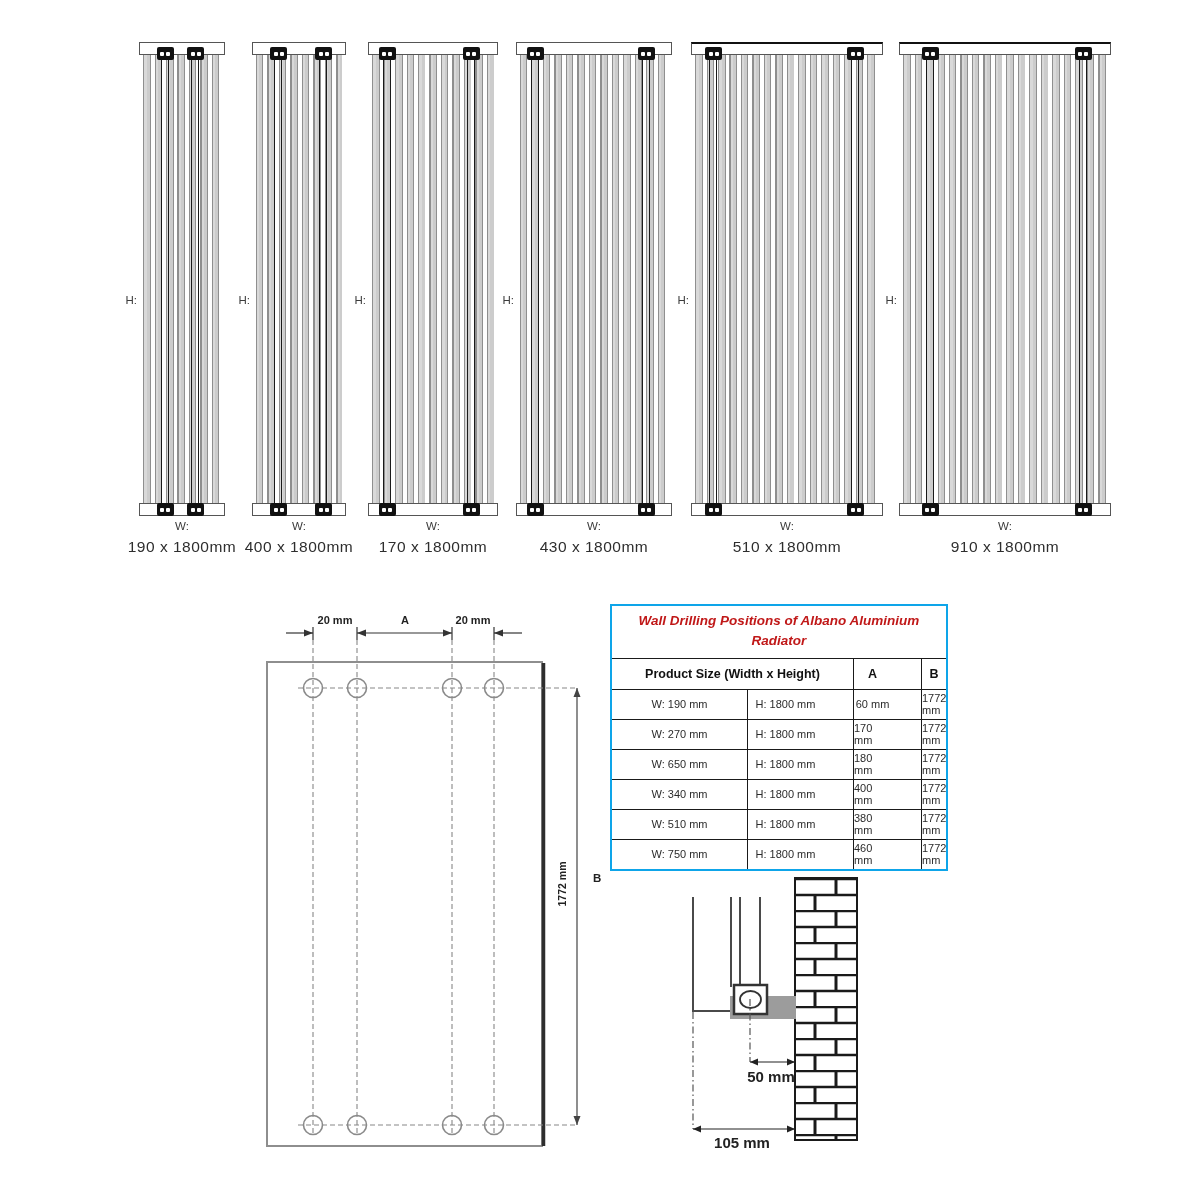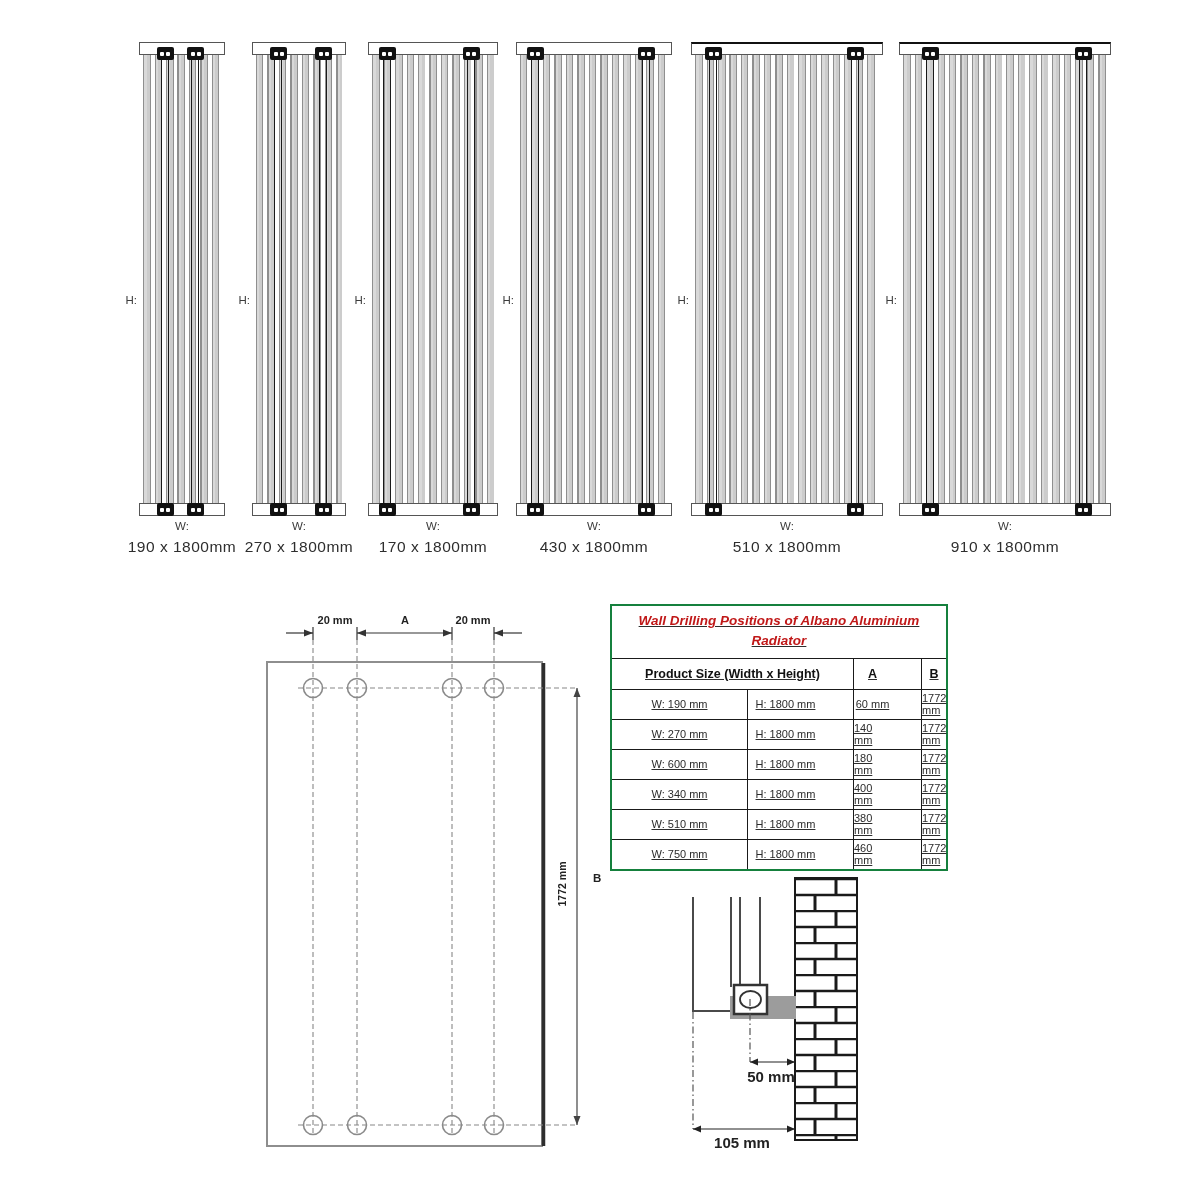--- a/index.html
+++ b/index.html
@@ -22,21 +22,21 @@
   .bracket{position:absolute;width:17px;height:13px;background:#111;border-radius:2px;
     display:flex;align-items:center;justify-content:center;gap:2px;z-index:3;}
   .bracket span{width:4px;height:4px;background:#fff;border-radius:1px;display:block;}
   .bracket.tl,.bracket.tr{top:5px;}
   .bracket.bl,.bracket.br{top:461px;}
   .h-label{position:absolute;left:-26px;width:20px;top:252px;font-size:11.5px;color:#3c3c3c;text-align:right;}
   .w-label{position:absolute;left:0;right:0;top:478px;text-align:center;font-size:11.5px;color:#3c3c3c;}
   .size-label{position:absolute;left:50%;top:496px;transform:translateX(-50%);white-space:nowrap;
     font-size:15.5px;color:#2e2e2e;letter-spacing:0.5px;}
   
-  .spec-table{position:absolute;left:610px;top:604px;width:338px;border:2px solid #15803d;background:#fff;box-sizing:border-box;text-decoration:underline;}
+  .spec-table{position:absolute;left:610px;top:604px;width:338px;border:2px solid #0ea5e9;background:#fff;box-sizing:border-box;}
   .t-title{padding:5px 18px 6px;text-align:center;font-size:13.5px;font-weight:bold;font-style:italic;line-height:1.5;}
   .t-head{display:grid;grid-template-columns:211px 68px 1fr;border-top:1px solid #1a1a1a;height:30px;}
   .t-row{display:grid;grid-template-columns:105px 106px 68px 1fr;border-top:1px solid #1a1a1a;height:29px;}
   .t-cell{display:flex;align-items:center;justify-content:center;font-size:11px;color:#2b2b2b;margin-left:30px;}
   .t-head .t-cell{font-size:12.5px;font-weight:bold;color:#111;}
   .bL{border-left:1px solid #1a1a1a;}
   
   svg text{font-family:"Liberation Sans",sans-serif;fill:#222;}
   .diagram{position:absolute;}
 </style>
@@ -91,21 +91,21 @@
       </div>
     <div class="bracket bl" style="left:calc(26% - 8px)">
         <span></span>
         <span></span>
       </div>
     <div class="bracket br" style="left:calc(78% - 8px)">
         <span></span>
         <span></span>
       </div>
     <div class="w-label">W:</div>
-    <div class="size-label">270 x 1800mm</div>
+    <div class="size-label">400 x 1800mm</div>
   </div>
 
   <div class="radiator" style="left:372px;width:122px">
     <div class="h-label">H:</div>
     <div class="rad-body">
       <div class="rail" style="left:calc(12% - 4px)"></div>
       <div class="rail" style="left:calc(81% - 4px)"></div>
     </div>
     <div class="cap top"></div>
     <div class="cap bottom"></div>
@@ -265,25 +265,25 @@
     </div>
     <div class="t-row">
       <div class="t-cell">W: 190 mm</div>
       <div class="t-cell bL">H: 1800 mm</div>
       <div class="t-cell bL">60 mm</div>
       <div class="t-cell bL">1772 mm</div>
     </div>
     <div class="t-row">
       <div class="t-cell">W: 270 mm</div>
       <div class="t-cell bL">H: 1800 mm</div>
-      <div class="t-cell bL">140 mm</div>
-      <div class="t-cell bL">1772 mm</div>
-    </div>
-    <div class="t-row">
-      <div class="t-cell">W: 600 mm</div>
+      <div class="t-cell bL">170 mm</div>
+      <div class="t-cell bL">1772 mm</div>
+    </div>
+    <div class="t-row">
+      <div class="t-cell">W: 650 mm</div>
       <div class="t-cell bL">H: 1800 mm</div>
       <div class="t-cell bL">180 mm</div>
       <div class="t-cell bL">1772 mm</div>
     </div>
     <div class="t-row">
       <div class="t-cell">W: 340 mm</div>
       <div class="t-cell bL">H: 1800 mm</div>
       <div class="t-cell bL">400 mm</div>
       <div class="t-cell bL">1772 mm</div>
     </div>

